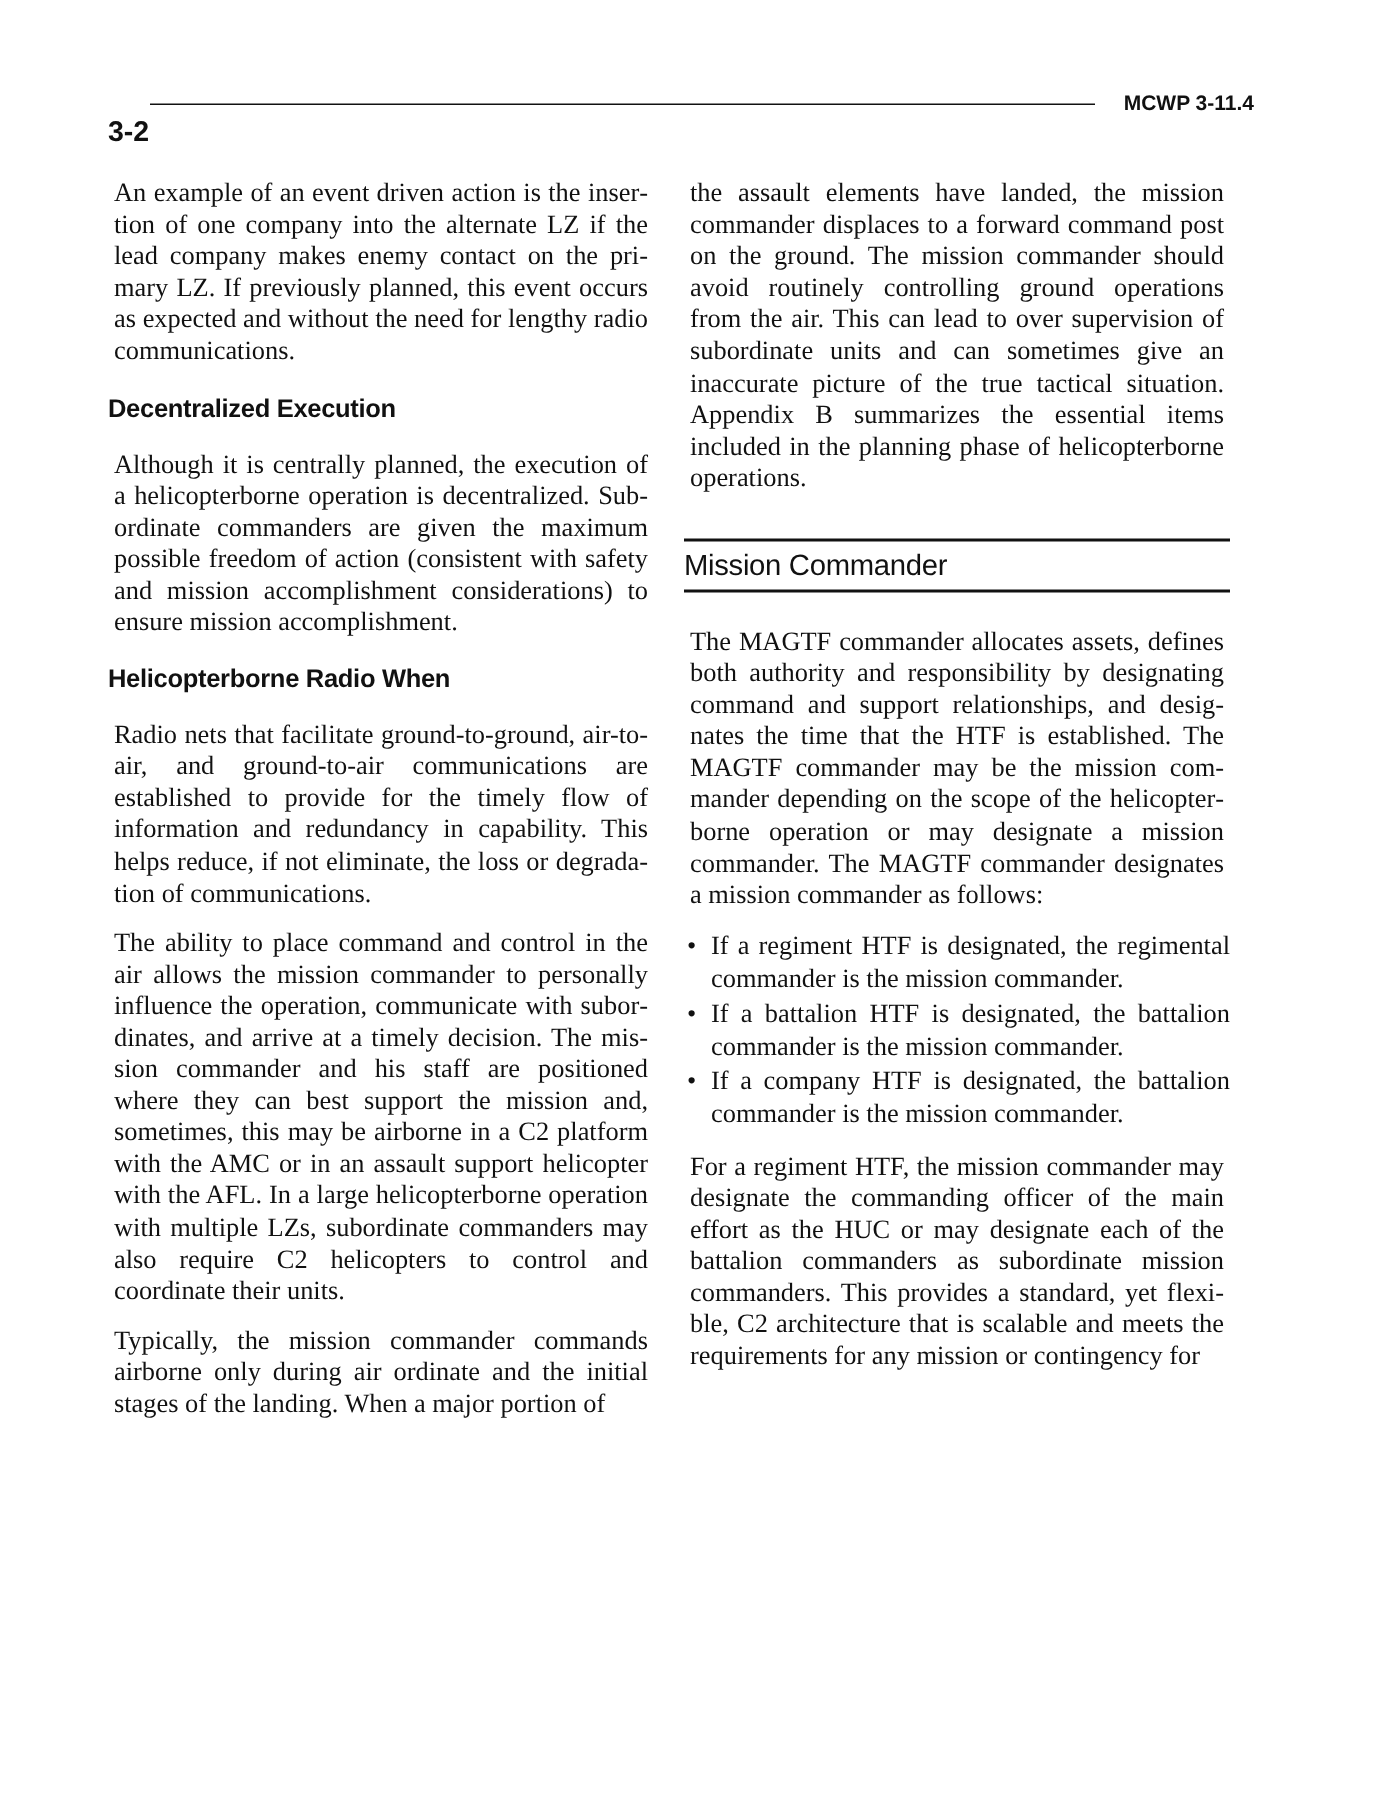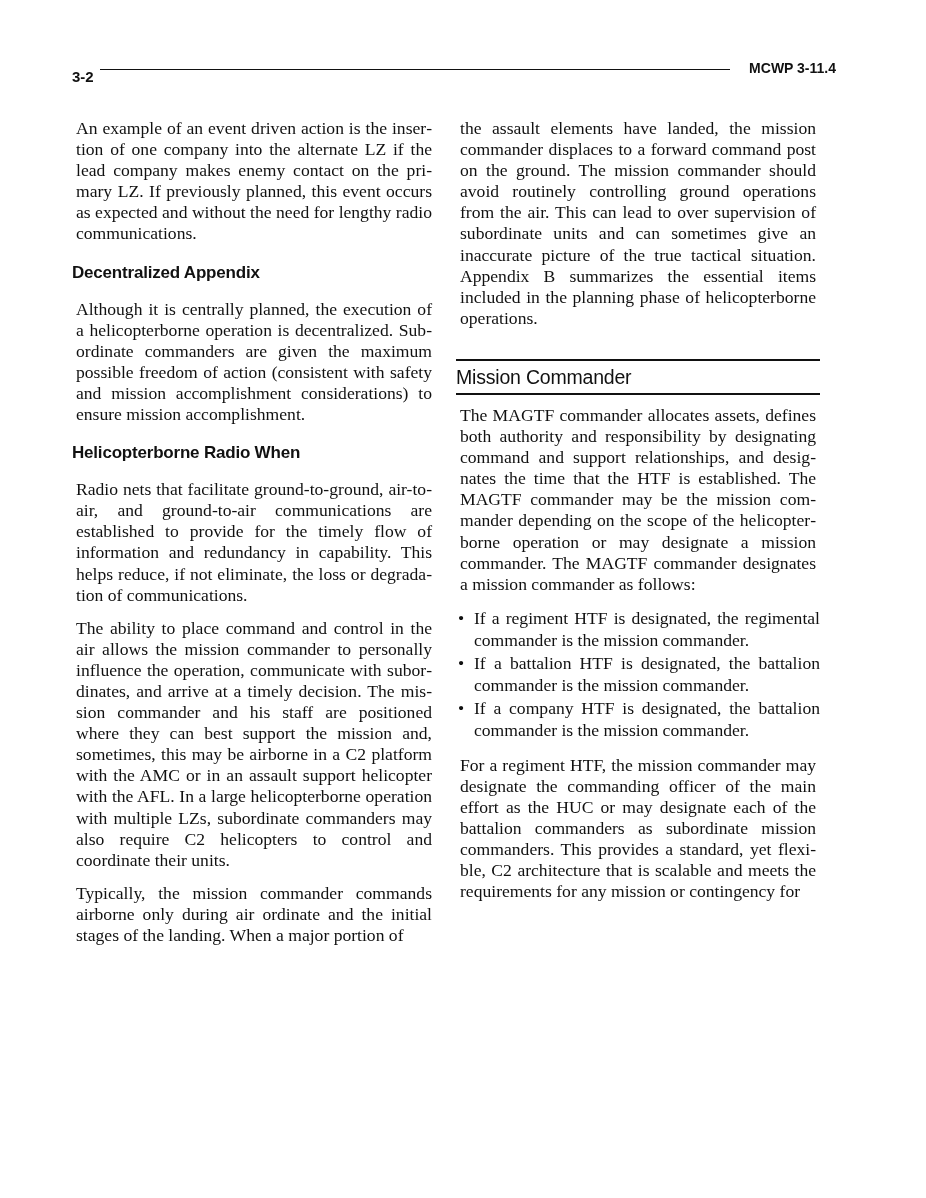--- a/index.html
+++ b/index.html
@@ -1,49 +1,49 @@
 <!DOCTYPE html>
 <html><head>
 <meta charset="utf-8">
 <style>
   html, body { margin:0; padding:0; background:#ffffff; }
   body { width:926px; height:1198px; position:relative; overflow:hidden; color:#111; }
   .header { position:absolute; left:72px; top:58px; width:764px; height:22px; }
-  .hdr-left { position:absolute; left:0; top:10px; font-family:"Liberation Sans", sans-serif; font-weight:bold; font-size:15px;text-align:right; }
+  .hdr-left { position:absolute; left:0; top:20px; font-family:"Liberation Sans", sans-serif; font-weight:bold; font-size:19px;text-align:right; }
   .hdr-rule { position:absolute; left:28px; right:106px; top:11px; height:0; border-top:1.5px solid #111; }
   .hdr-right { position:absolute; right:0; top:2px; font-family:"Liberation Sans", sans-serif; font-weight:bold; font-size:14px; }
 
   .col { position:absolute; top:114px; width:364px; }
   .col.left { left:72px; }
   .col.right { left:456px; }
 
   p.body { margin:4px; font-family:"Liberation Serif", serif; font-size:17.6px; line-height:21.1px; text-align:justify; hyphens:manual; }
   p.body + p.body { margin-top:12px; }
 
   h3.sub { margin:18px 0 16px 0; font-family:"Liberation Sans", sans-serif; font-weight:bold; font-size:17px; letter-spacing:-0.2px; line-height:20px; }
 
-  .sec { border-top:2.2px solid #111; border-bottom:2.2px solid #111; margin:36px 0 10px 0; padding:4px 0 4px 0; }
+  .sec { border-top:2.2px solid #111; border-bottom:2.2px solid #111; margin:36px 0 22px 0; padding:4px 0 4px 0; }
   .sec h2 { margin:0; font-family:"Liberation Sans", sans-serif; font-weight:normal; font-size:19.5px; line-height:24px; letter-spacing:-0.2px; }
 
   ul.bullets { list-style:none; margin:12px 0 14px 0; padding:0; }
   ul.bullets li { position:relative; padding-left:18px; font-family:"Liberation Serif", serif; font-size:17.6px; line-height:22px; text-align:justify; margin-bottom:1px; }
   ul.bullets li .dot { position:absolute; left:2px; top:0; }
 </style>
 </head>
 <body>
 
 <div class="header">
   <span class="hdr-left">3-2</span>
   <div class="hdr-rule"></div>
   <span class="hdr-right">MCWP 3-11.4</span>
 </div>
 
 <div class="col left">
   <p class="body">An example of an event driven action is the inser­tion of one company into the alternate LZ if the lead company makes enemy contact on the pri­mary LZ. If previously planned, this event occurs as expected and without the need for lengthy radio communications.</p>
-  <h3 class="sub">Decentralized Appendix</h3>
+  <h3 class="sub">Decentralized Execution</h3>
   <p class="body">Although it is centrally planned, the execution of a helicopterborne operation is decentralized. Sub­ordinate commanders are given the maximum possible freedom of action (consistent with safety and mission accomplishment considerations) to ensure mission accomplishment.</p>
   <h3 class="sub">Helicopterborne Radio When</h3>
   <p class="body">Radio nets that facilitate ground-to-ground, air-to-air, and ground-to-air communications are established to provide for the timely flow of information and redundancy in capability. This helps reduce, if not eliminate, the loss or degrada­tion of communications.</p>
   <p class="body">The ability to place command and control in the air allows the mission commander to personally influence the operation, communicate with subor­dinates, and arrive at a timely decision. The mis­sion commander and his staff are positioned where they can best support the mission and, sometimes, this may be airborne in a C2 plat­form with the AMC or in an assault support heli­copter with the AFL. In a large helicopterborne operation with multiple LZs, subordinate com­manders may also require C2 helicopters to con­trol and coordinate their units.</p>
   <p class="body">Typically, the mission commander commands airborne only during air ordinate and the initial stages of the landing. When a major portion of</p>
 </div>
 
 <div class="col right">
   <p class="body">the assault elements have landed, the mission commander displaces to a forward command post on the ground. The mission commander should avoid routinely controlling ground operations from the air. This can lead to over supervision of subordinate units and can sometimes give an inaccurate picture of the true tactical situation. Appendix B summarizes the essential items included in the planning phase of helicopter­borne operations.</p>
   <div class="sec" style="margin-top:30px;">

